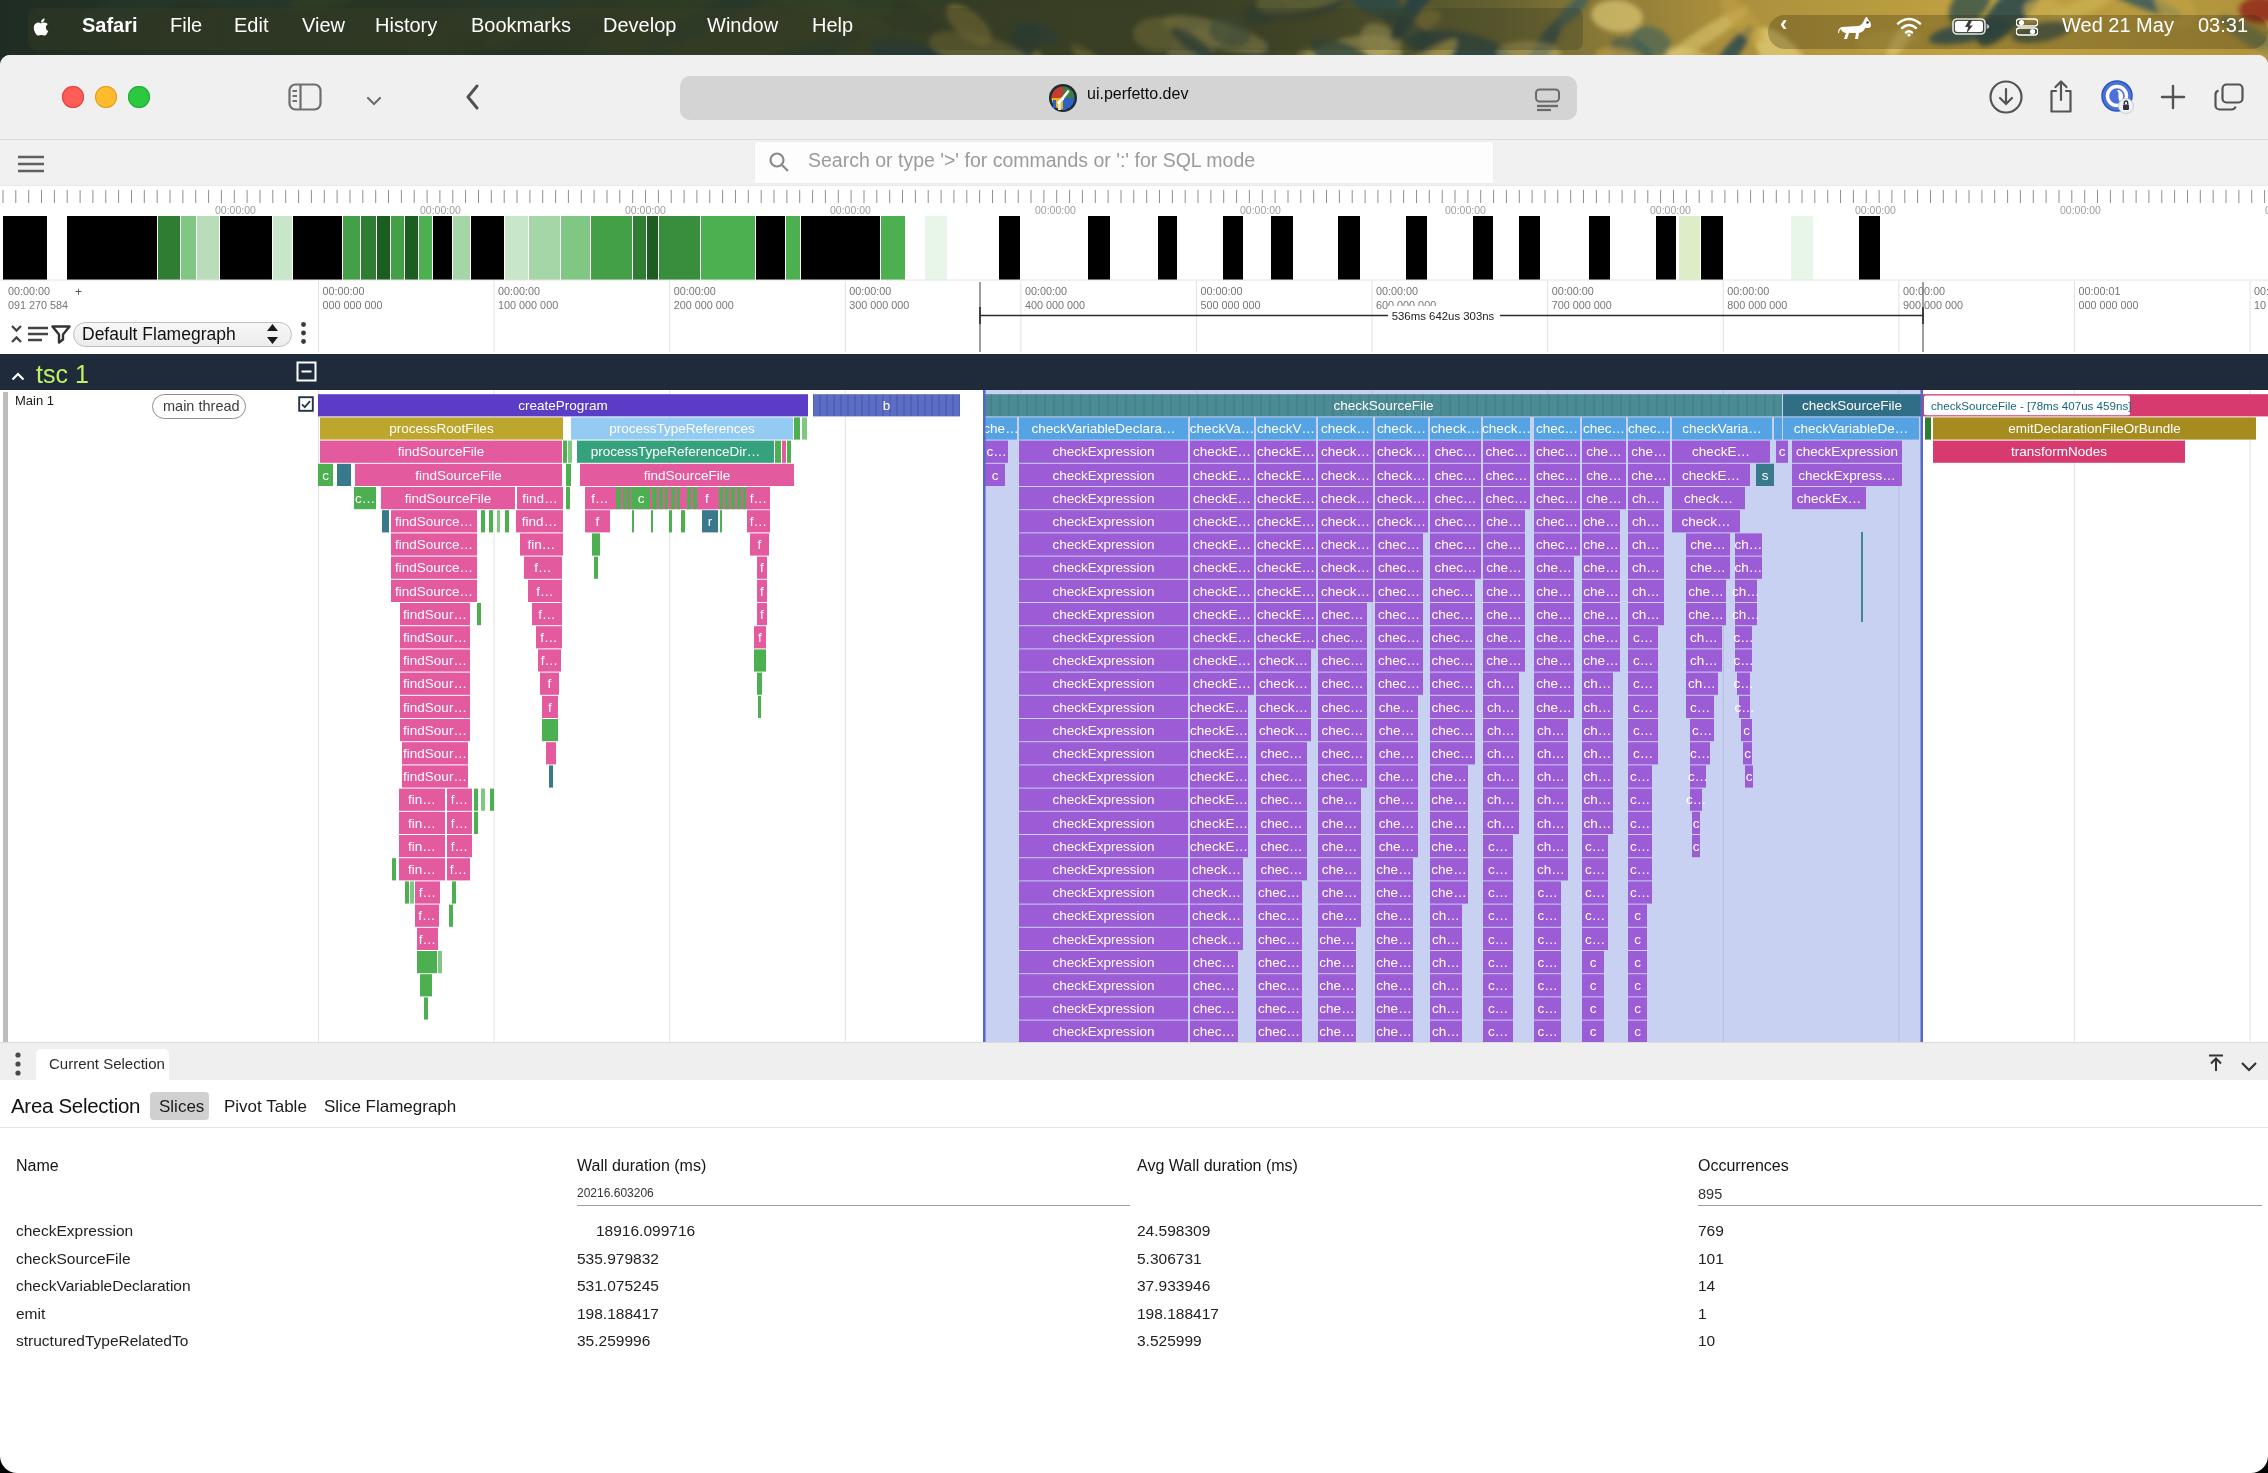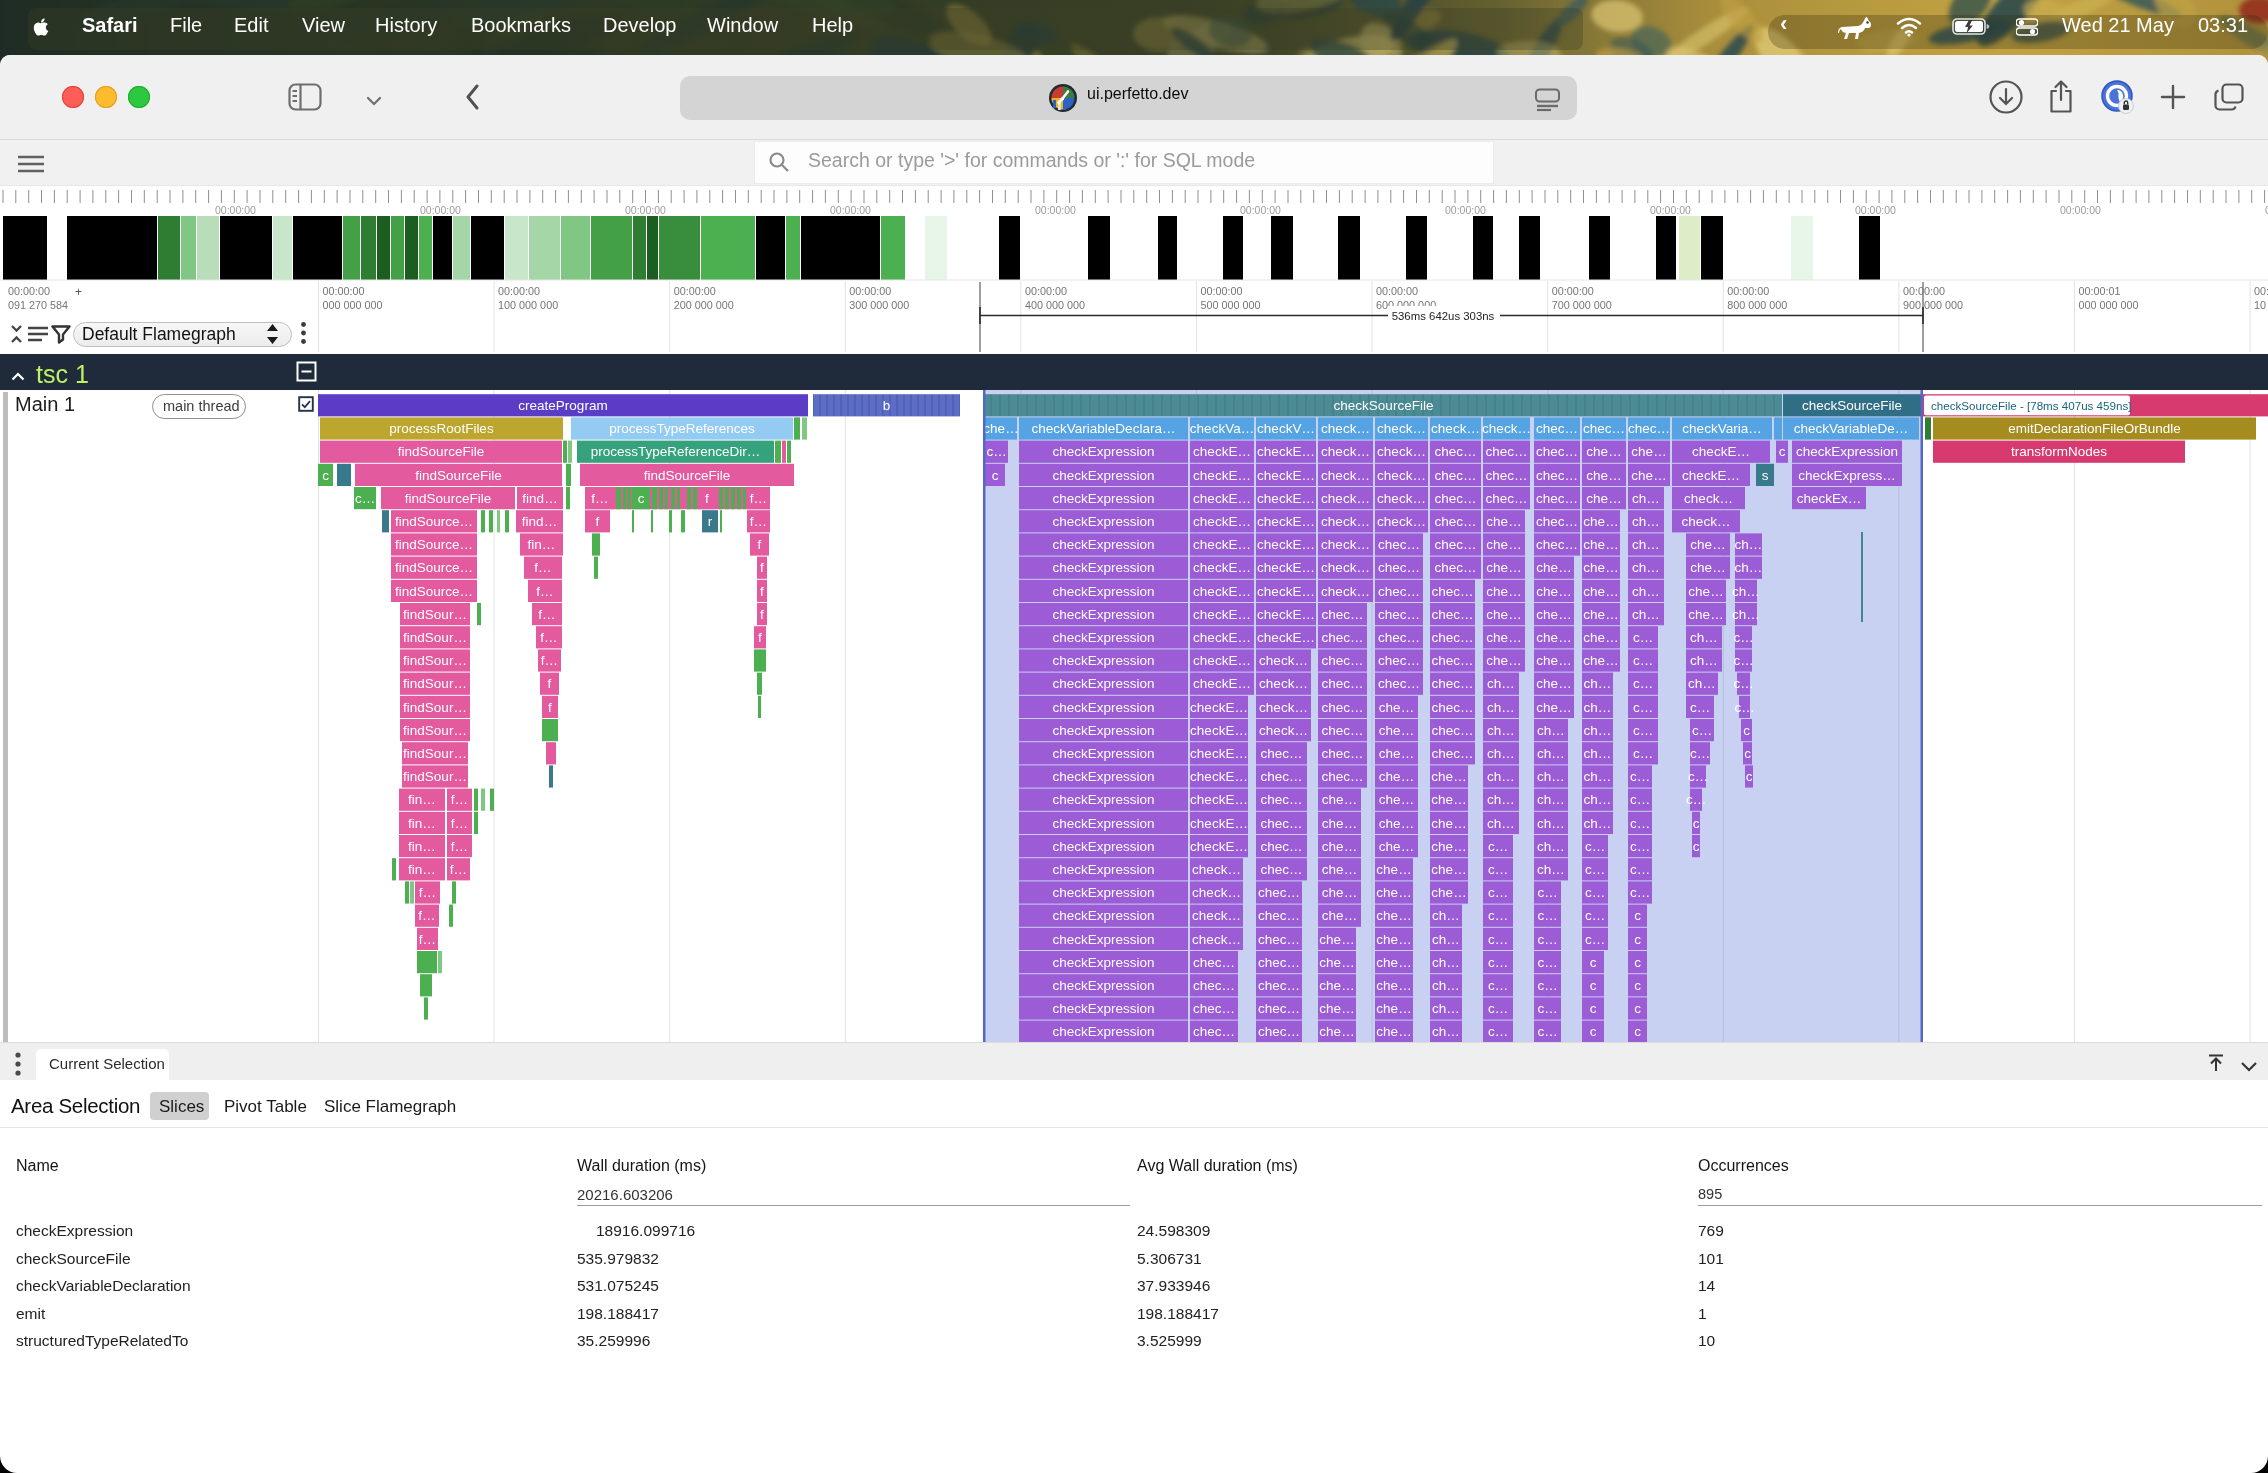--- a/index.html
+++ b/index.html
@@ -1361,21 +1361,21 @@
         <text x="1847.0" y="479.6" font-size="13.5" fill="#ffffff" text-anchor="middle" font-family="&quot;Liberation Sans&quot;, sans-serif">checkExpress…</text>
         <rect x="1792.0" y="487.0" width="74.0" height="22.2" fill="#9c5cd6"></rect>
         <text x="1829.0" y="502.8" font-size="13.5" fill="#ffffff" text-anchor="middle" font-family="&quot;Liberation Sans&quot;, sans-serif">checkEx…</text>
         <line x1="1862" y1="532" x2="1862" y2="622" stroke="#3f8796" stroke-width="2"></line>
         <rect x="983" y="390" width="2.5" height="652" fill="#5566c9"></rect>
         <rect x="1920.5" y="390" width="2.5" height="652" fill="#5566c9"></rect>
         <rect x="1924" y="395.6" width="206" height="19.6" fill="#ffffff" rx="2"></rect>
         <text x="1931" y="410" font-size="11.6" fill="#19647e" font-family="&quot;Liberation Sans&quot;, sans-serif">checkSourceFile - [78ms 407us 459ns]</text>
       </svg>
 <div class="abs" style="left:3px;top:392px;width:4.5px;height:650px;background:#bdbdbd"></div>
-<div class="abs" style="left:15px;top:393px;font-size:20px;color:#1b1b1b">Main 1</div>
+<div class="abs" style="left:15px;top:393px;font-size:13px;color:#1b1b1b">Main 1</div>
 <div class="abs" style="left:152px;top:393.5px;width:94px;height:25px;border:1.5px solid #8f8f8f;border-radius:13px"></div>
 <div class="abs" style="left:163px;top:397.5px;font-size:14.5px;color:#3c3c3c">main thread</div>
 <div class="abs" style="left:298px;top:396px"><svg width="16" height="16" viewBox="0 0 20 20">
           <rect x="1.5" y="1.5" width="17" height="17" fill="#fff" stroke="#243447" stroke-width="2.4"></rect>
           <path d="M5 10.5 L8.5 14 L15 6.5" fill="none" stroke="#243447" stroke-width="2.2"></path>
         </svg></div>
 <div class="abs" style="left:0;top:1042px;width:2268px;height:38px;background:#efefef;border-top:1px solid #dcdcdc"></div>
 <div class="abs" style="left:15px;top:1051px"><svg width="6" height="26" viewBox="0 0 6 26" fill="#4a4a4a">
           <circle cx="3" cy="4" r="2.6"></circle>
           <circle cx="3" cy="13" r="2.6"></circle>
@@ -1393,21 +1393,21 @@
 <div class="abs" style="left:11px;top:1094px;font-size:20.5px;color:#111;letter-spacing:-0.3px">Area Selection</div>
 <div class="abs" style="left:150px;top:1092px;width:59px;height:28px;background:#d0d0d0;border-radius:4px"></div>
 <div class="abs" style="left:159px;top:1097px;font-size:17px;color:#1a1a1a">Slices</div>
 <div class="abs" style="left:224px;top:1097px;font-size:17px;color:#1a1a1a">Pivot Table</div>
 <div class="abs" style="left:324px;top:1097px;font-size:17px;color:#1a1a1a">Slice Flamegraph</div>
 <div class="abs" style="left:0;top:1127px;width:2268px;height:1px;background:#e4e4e4"></div>
 <div class="abs hdr" style="left:16px;top:1157px">Name</div>
 <div class="abs hdr" style="left:577px;top:1157px">Wall duration (ms)</div>
 <div class="abs hdr" style="left:1137px;top:1157px">Avg Wall duration (ms)</div>
 <div class="abs hdr" style="left:1698px;top:1157px">Occurrences</div>
-<div class="abs" style="left:577px;top:1186px;font-size:15px;color:#333">20216.603206</div>
+<div class="abs" style="left:577px;top:1186px;font-size:12px;color:#333">20216.603206</div>
 <div class="abs" style="left:1698px;top:1186px;font-size:14.5px;color:#333">895</div>
 <div class="abs" style="left:577px;top:1205px;width:553px;height:1px;background:#9e9e9e"></div>
 <div class="abs" style="left:1698px;top:1205px;width:564px;height:1px;background:#9e9e9e"></div>
 <div class="abs cell" style="left:16px;top:1222px">checkExpression</div>
       <div class="abs cell" style="left:596px;top:1222px">18916.099716</div>
       <div class="abs cell" style="left:1137px;top:1222px">24.598309</div>
       <div class="abs cell" style="left:1698px;top:1222px">769</div>
       <div class="abs cell" style="left:16px;top:1250px">checkSourceFile</div>
       <div class="abs cell" style="left:577px;top:1250px">535.979832</div>
       <div class="abs cell" style="left:1137px;top:1250px">5.306731</div>

